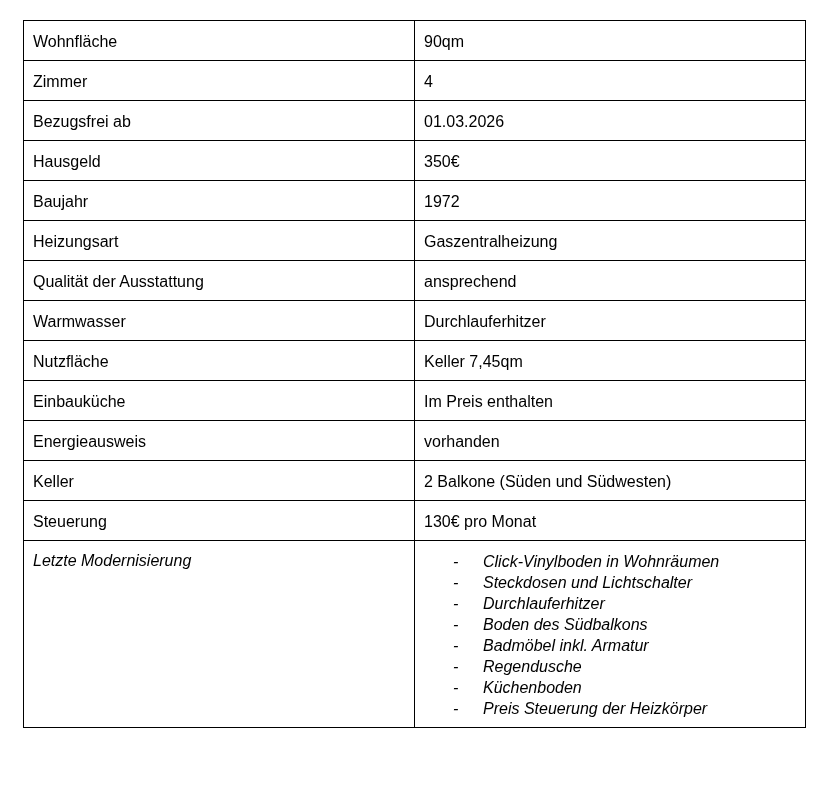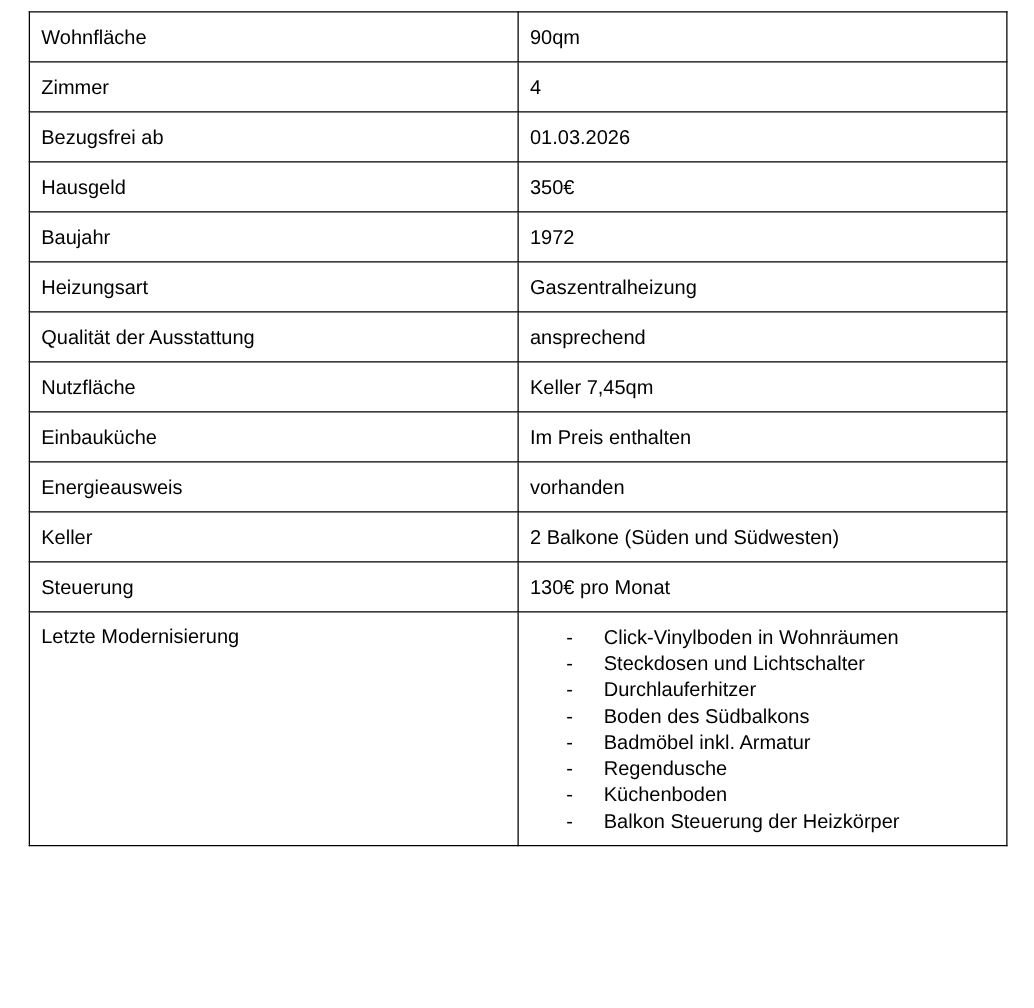--- a/index.html
+++ b/index.html
@@ -11,21 +11,21 @@
       width: 827px;
       height: 806px;
       position: relative;
       font-family: "Liberation Sans", sans-serif;
       color: #000000;
       font-size: 16px;
     }
     .doc-table {
       position: absolute;
       left: 23px;
-      top: 9px;
+      top: 20px;
       width: 782px;
       border-collapse: collapse;
       table-layout: fixed;
     }
     .doc-table td {
       border: 1px solid #000000;
       vertical-align: top;
       padding: 0;
       line-height: 19px;
     }
@@ -37,20 +37,21 @@
     }
     .row-std td {
       height: 39px;
     }
     .cell-text {
       display: block;
       padding: 11px 0 0 9px;
     }
     .row-tall td {
       height: 186px;
+      font-style: italic;
     }
     .row-tall .cell-text {
       padding-top: 10px;
     }
     .mod-list {
       list-style: none;
       margin: 0;
       padding: 10px 0 0 0;
     }
     .mod-list li {
@@ -120,20 +121,28 @@
       <td class="val">
           <span class="cell-text">Gaszentralheizung</span>
         </td>
     </tr>
     <tr class="row-std">
       <td class="key">
           <span class="cell-text">Qualität der Ausstattung</span>
         </td>
       <td class="val">
           <span class="cell-text">ansprechend</span>
+        </td>
+    </tr>
+    <tr class="row-std">
+      <td class="key">
+          <span class="cell-text">Warmwasser</span>
+        </td>
+      <td class="val">
+          <span class="cell-text">Durchlauferhitzer</span>
         </td>
     </tr>
     <tr class="row-std">
       <td class="key">
           <span class="cell-text">Nutzfläche</span>
         </td>
       <td class="val">
           <span class="cell-text">Keller 7,45qm</span>
         </td>
     </tr>
@@ -175,18 +184,18 @@
         </td>
       <td class="val">
         <ul class="mod-list">
           <li><span class="dash">-</span><span>Click-Vinylboden in Wohnräumen</span></li>
           <li><span class="dash">-</span><span>Steckdosen und Lichtschalter</span></li>
           <li><span class="dash">-</span><span>Durchlauferhitzer</span></li>
           <li><span class="dash">-</span><span>Boden des Südbalkons</span></li>
           <li><span class="dash">-</span><span>Badmöbel inkl. Armatur</span></li>
           <li><span class="dash">-</span><span>Regendusche</span></li>
           <li><span class="dash">-</span><span>Küchenboden</span></li>
-          <li><span class="dash">-</span><span>Balkon Steuerung der Heizkörper</span></li>
+          <li><span class="dash">-</span><span>Preis Steuerung der Heizkörper</span></li>
         </ul>
       </td>
     </tr>
   </tbody>
 </table>
 
 </body></html>

